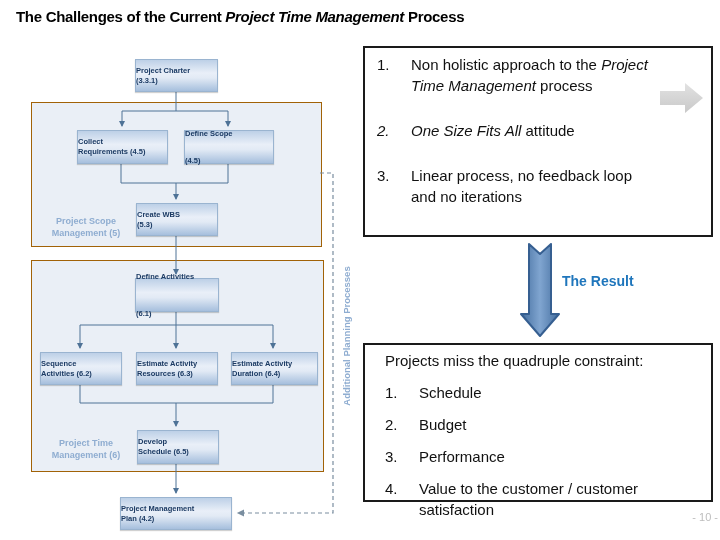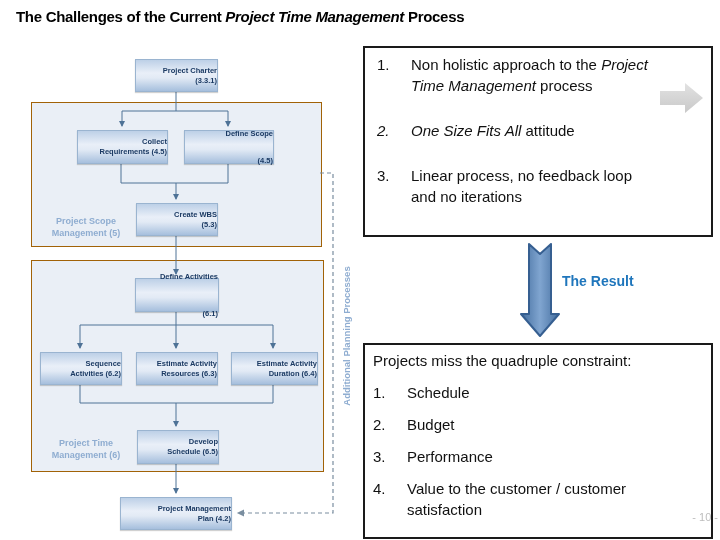--- a/index.html
+++ b/index.html
@@ -25,42 +25,42 @@
     position:absolute; font-size:9px; font-weight:bold; color:#8fadd1;
     text-align:center; line-height:12px;
   }
 
   
   .fc-box {
     position:absolute;
     background:linear-gradient(180deg,#bdd0e7 0%,#e9eff8 42%,#e2eaf5 58%,#a6bfdd 100%);
     border:1px solid #9ab4d0;
     box-shadow:0 1px 1px rgba(0,0,0,0.18);
-    display:flex; flex-direction:column; align-items:flex-end; justify-content:center;
+    display:flex; flex-direction:column; align-items:flex-start; justify-content:center;
     font-size:7.5px; font-weight:bold; color:#1b3a63; line-height:10px;
     text-align:center;
   }
 
   .side-label {
     position:absolute; left:346px; top:336px;
     transform:translate(-50%,-50%) rotate(-90deg);
     font-size:9.5px; font-weight:bold; color:#8fadd1; white-space:nowrap;
   }
 
   svg.connectors {
     position:absolute; left:0; top:0; pointer-events:none;
   }
 
   
   .panel {
     position:absolute; left:363px; width:350px;
     background:#fff; border:2px solid #1a1a1a; box-sizing:border-box;
   }
   .panel-challenges { top:46px; height:191px; padding:6px 10px 0 12px; }
-  .panel-outcome    { top:343px; height:196px; padding:5px 10px 0 8px; }
+  .panel-outcome    { top:343px; height:159px; padding:5px 10px 0 20px; }
 
   .list-item { display:flex; margin-bottom:24px; font-size:15px; line-height:21px; color:#111; }
   .panel-outcome .list-item { margin-bottom:11px; }
   .list-num { width:34px; flex:0 0 34px; }
   .list-txt { white-space:pre-wrap; }
   .list-txt em { font-style:italic; }
   .italic-num { font-style:italic; }
 
   .outcome-heading { font-size:15px; line-height:21px; color:#111; margin-bottom:11px; }
 

